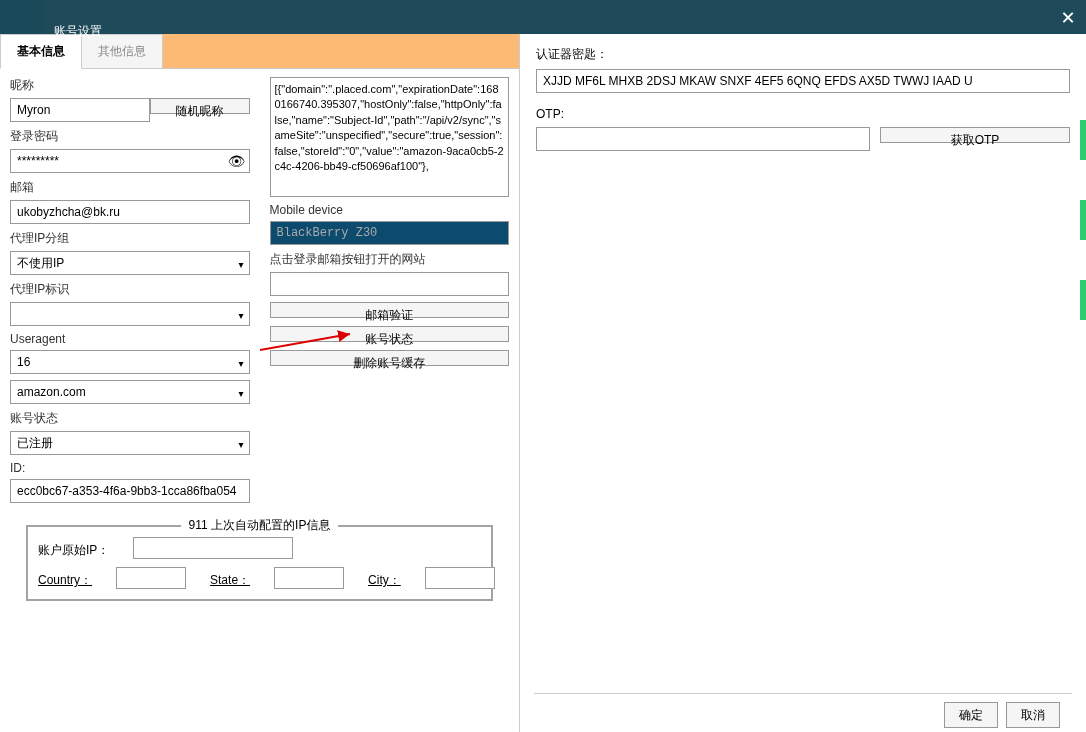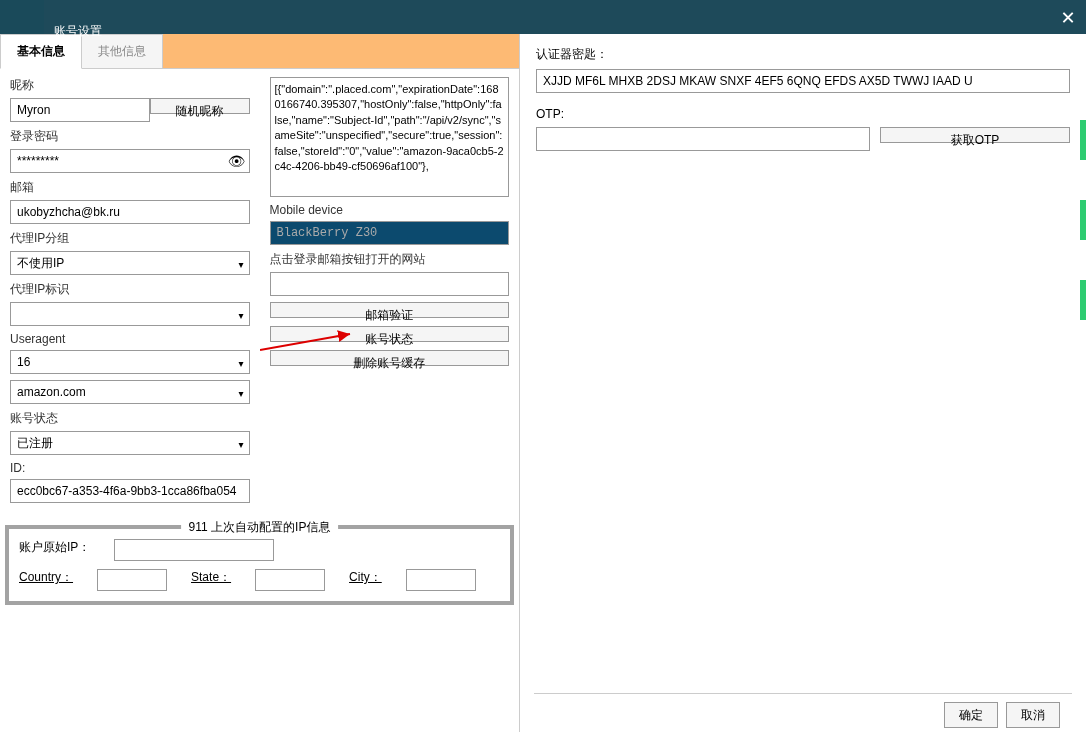--- a/index.html
+++ b/index.html
@@ -141,37 +141,37 @@
       background: #0c4a6e;
       color: #aaa;
       font-family: Liberation Mono, monospace;
     }
     .action-buttons .btn-wide { margin-bottom: 8px; }
     .arrow-annotation {
       position: absolute;
       pointer-events: none;
     }
     .ip-info-box {
-      border: 4px solid #a3a3a3;
+      border: 2px solid #a3a3a3;
       padding: 10px;
-      margin: 8px 5px;
+      margin: 8px 26px;
       position: relative;
     }
     .ip-info-title {
       position: absolute;
       top: -10px;
       left: 50%;
       transform: translateX(-50%);
       background: #fff;
       padding: 0 8px;
       font-size: 12px;
     }
     .ip-row {
       display: flex;
-      align-items: flex-start;
+      align-items: flex-end;
       gap: 24px;
       margin-bottom: 8px;
     }
     .ip-row:last-child { margin-bottom: 0; text-decoration: underline; }
     .ip-label { white-space: nowrap; }
     .ip-input {
       border: 1px solid #999;
       height: 22px;
       padding: 2px 4px;
     }

